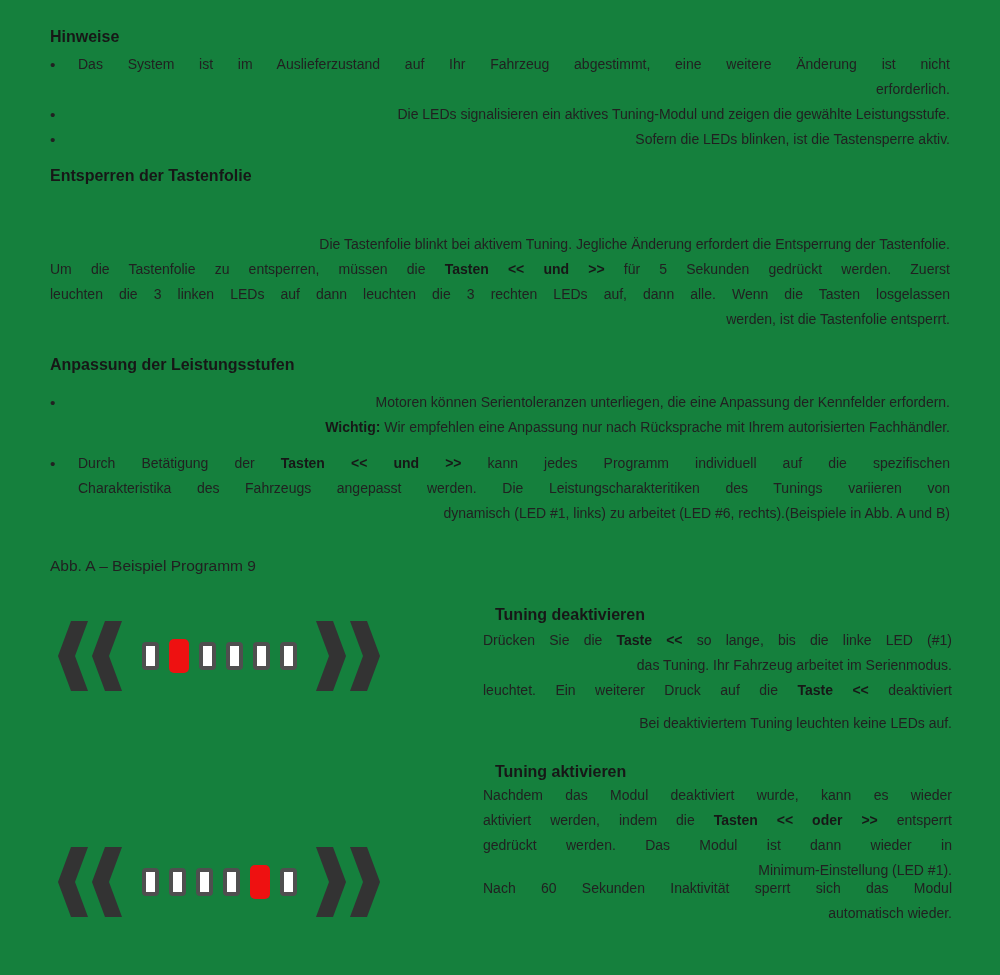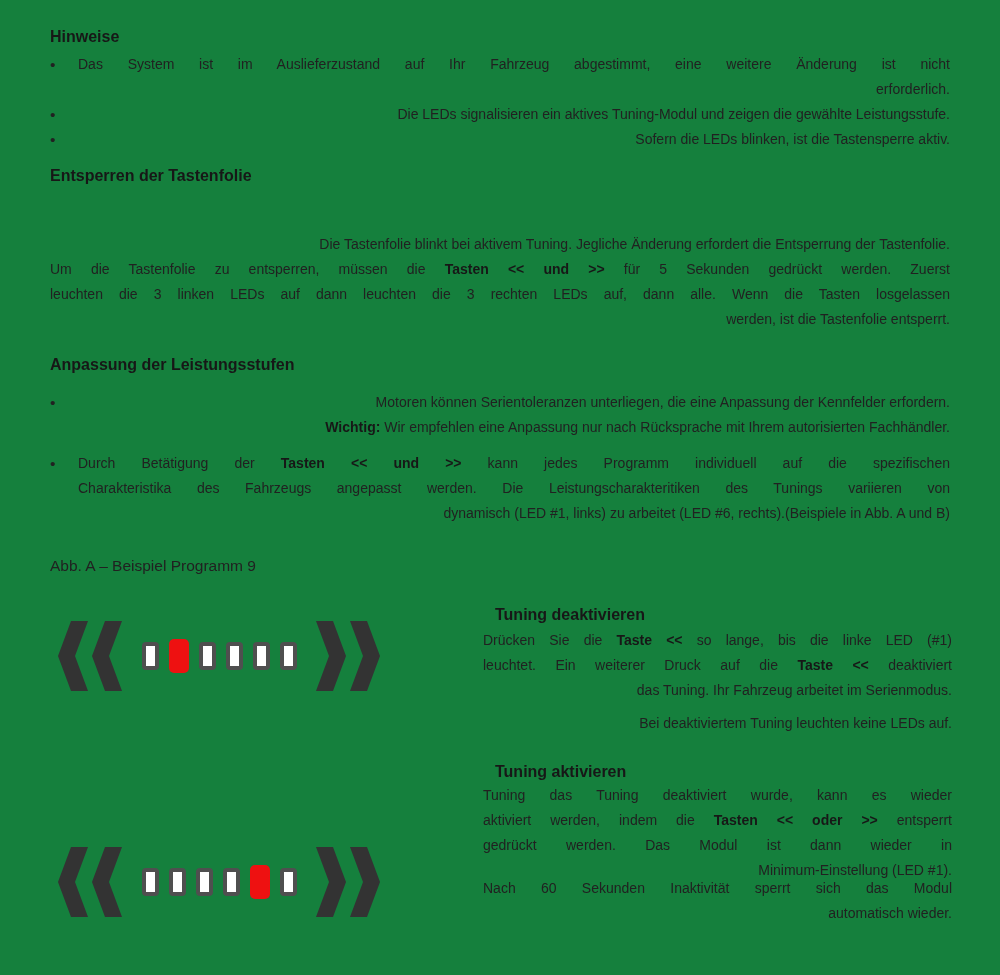--- a/index.html
+++ b/index.html
@@ -137,32 +137,32 @@
       <polygon points="34,0 51,0 64,35 51,70 34,70 47,35"></polygon>
     </svg>
   </div>
 
   <div class="rightcol">
 
     <h2 class="rh" style="top:593px">Tuning deaktivieren</h2>
 
     <div class="rblock" style="top:628px">
       <div class="tl jl"><span>Drücken Sie die </span><b>Taste &lt;&lt;</b><span> so lange, bis die linke LED (#1)</span></div>
+      <div class="tl ll"><span>das Tuning. Ihr Fahrzeug arbeitet im Serienmodus.</span></div>
       <div class="tl jl"><span>leuchtet. Ein weiterer Druck auf die </span><b>Taste &lt;&lt;</b><span> deaktiviert</span></div>
-      <div class="tl ll"><span>das Tuning. Ihr Fahrzeug arbeitet im Serienmodus.</span></div>
     </div>
 
     <div class="rblock" style="top:711px">
       <div class="tl ll"><span>Bei deaktiviertem Tuning leuchten keine LEDs auf.</span></div>
     </div>
 
     <h2 class="rh" style="top:750px">Tuning aktivieren</h2>
 
     <div class="rblock" style="top:783px">
-      <div class="tl jl"><span>Tuning das Tuning deaktiviert wurde, kann es wieder</span></div>
+      <div class="tl jl"><span>Nachdem das Modul deaktiviert wurde, kann es wieder</span></div>
       <div class="tl jl"><span>aktiviert werden, indem die </span><b>Tasten &lt;&lt; oder &gt;&gt;</b><span> entsperrt</span></div>
       <div class="tl jl"><span>gedrückt werden. Das Modul ist dann wieder in</span></div>
       <div class="tl ll"><span>Minimum-Einstellung (LED #1).</span></div>
     </div>
 
     <div class="rblock" style="top:876px">
       <div class="tl jl"><span>Nach 60 Sekunden Inaktivität sperrt sich das Modul</span></div>
       <div class="tl ll"><span>automatisch wieder.</span></div>
     </div>
 

